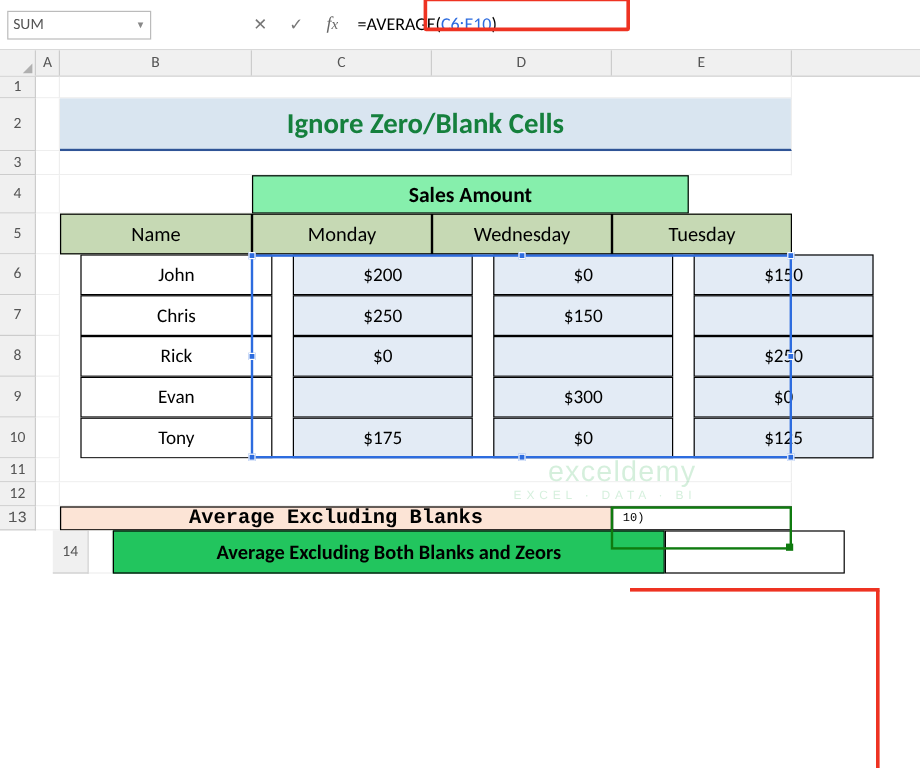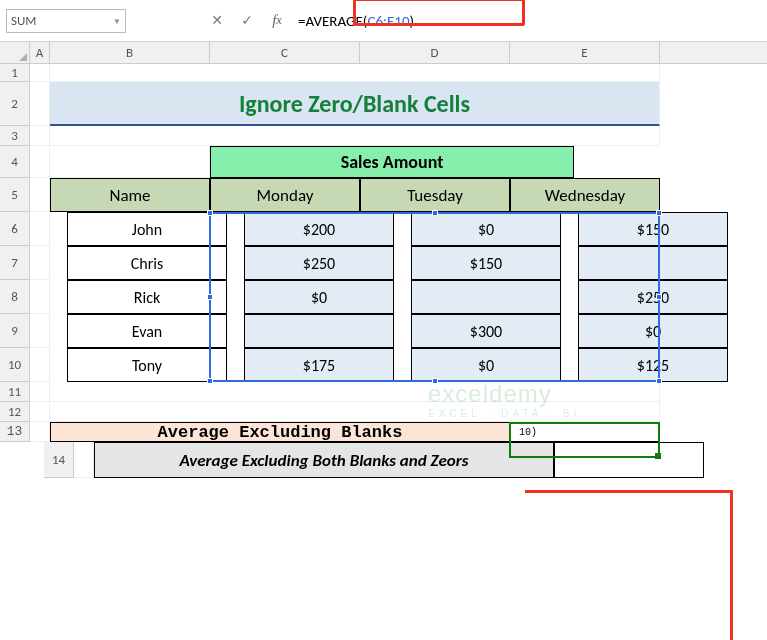--- a/index.html
+++ b/index.html
@@ -37,30 +37,30 @@
 .r12 { height: 20px; }
 .r13 { height: 20px; font-family: Liberation Mono, monospace; }
 .r14 { height: 36px; margin-left: 44px; }
 .title-cell { background: #d9e5f0; color: #15803d; font-size: 24px; font-weight: bold; border-bottom: 2px solid #2f5496 !important; justify-content: center; width: 610px; }
 .hdr-merge { background: #86efac; font-weight: bold; font-size: 18px; border: 1px solid #000 !important; width: 364px; }
 .th { background: #c6d9b4; font-weight: normal; font-size: 17px; border: 1px solid #000 !important; }
 .td { border: 1px solid #000 !important; font-size: 16px; margin-left: 17px; }
 .td.sel { background: #e3ebf5; }
 .avg-lbl { font-weight: bold; font-size: 17px; width: 460px; justify-content: center; border: 1px solid #000 !important; }
 .avg-lbl.peach { background: #fce4d6; }
-.avg-lbl.blue { background: #e5e5e5; font-style: italic; }
+.avg-lbl.blue { background: #22c55e; }
 .avg-val { border: 1px solid #000 !important; font-size: 10px; justify-content: flex-start; padding-left: 8px; color: #000; }
 .sel-border { position: absolute; border: 2px solid #2d6cdf; pointer-events: none; }
 .sel-border .hnd { position: absolute; width: 6px; height: 6px; background: #2d6cdf; border: 1px solid #fff; }
 .active-cell { position: absolute; border: 2px solid #0f7b0f; pointer-events: none; }
 .active-cell .fill { position: absolute; right: -3px; bottom: -3px; width: 6px; height: 6px; background: #0f7b0f; }
 .arrow-path { position: absolute; pointer-events: none; }
 .arrow-path .v { position: absolute; width: 3px; background: #e32; }
 .arrow-path .h { position: absolute; height: 3px; background: #e32; }
-.watermark { position: absolute; opacity: 0.22; font-family: Arial; text-align: left; pointer-events: none; }
+.watermark { position: absolute; opacity: 0.22; font-family: Arial; text-align: right; pointer-events: none; }
 .watermark .wm-top { font-size: 24px; color: #4b6; letter-spacing: 1px; }
 .watermark .wm-bot { font-size: 10px; color: #4b6; letter-spacing: 4px; }
 </style>
 </head>
 <body>
 
 <div class="formula-bar">
   <div class="name-box">
     <span>SUM</span>
     <span class="chev">▼</span>
@@ -113,22 +113,22 @@
       <div class="cell col-A"></div>
       <div class="cell col-B"></div>
       <div class="cell hdr-merge">Sales Amount</div>
     </div>
 
 <div class="row r5">
       <div class="row-h">5</div>
       <div class="cell col-A"></div>
       <div class="cell th col-B">Name</div>
       <div class="cell th col-C">Monday</div>
+      <div class="cell th col-E">Wednesday</div>
       <div class="cell th col-D">Tuesday</div>
-      <div class="cell th col-E">Wednesday</div>
     </div>
 
 <div class="row r-data">
       <div class="row-h">6</div>
       <div class="cell col-A"></div>
       <div class="cell td col-B">John</div>
       <div class="cell td sel col-C">$200</div>
       <div class="cell td sel col-D">$0</div>
       <div class="cell td sel col-E">$150</div>
     </div>

